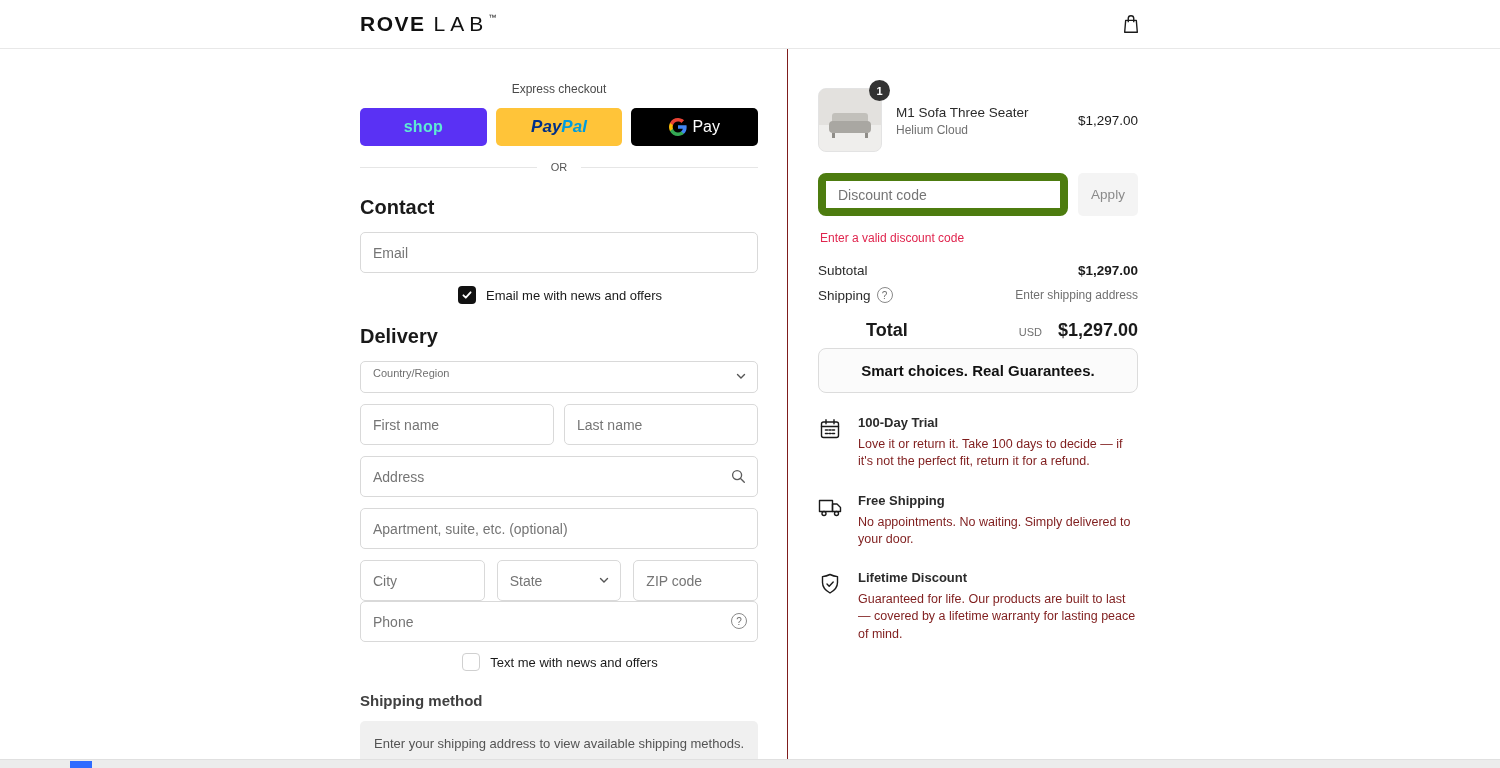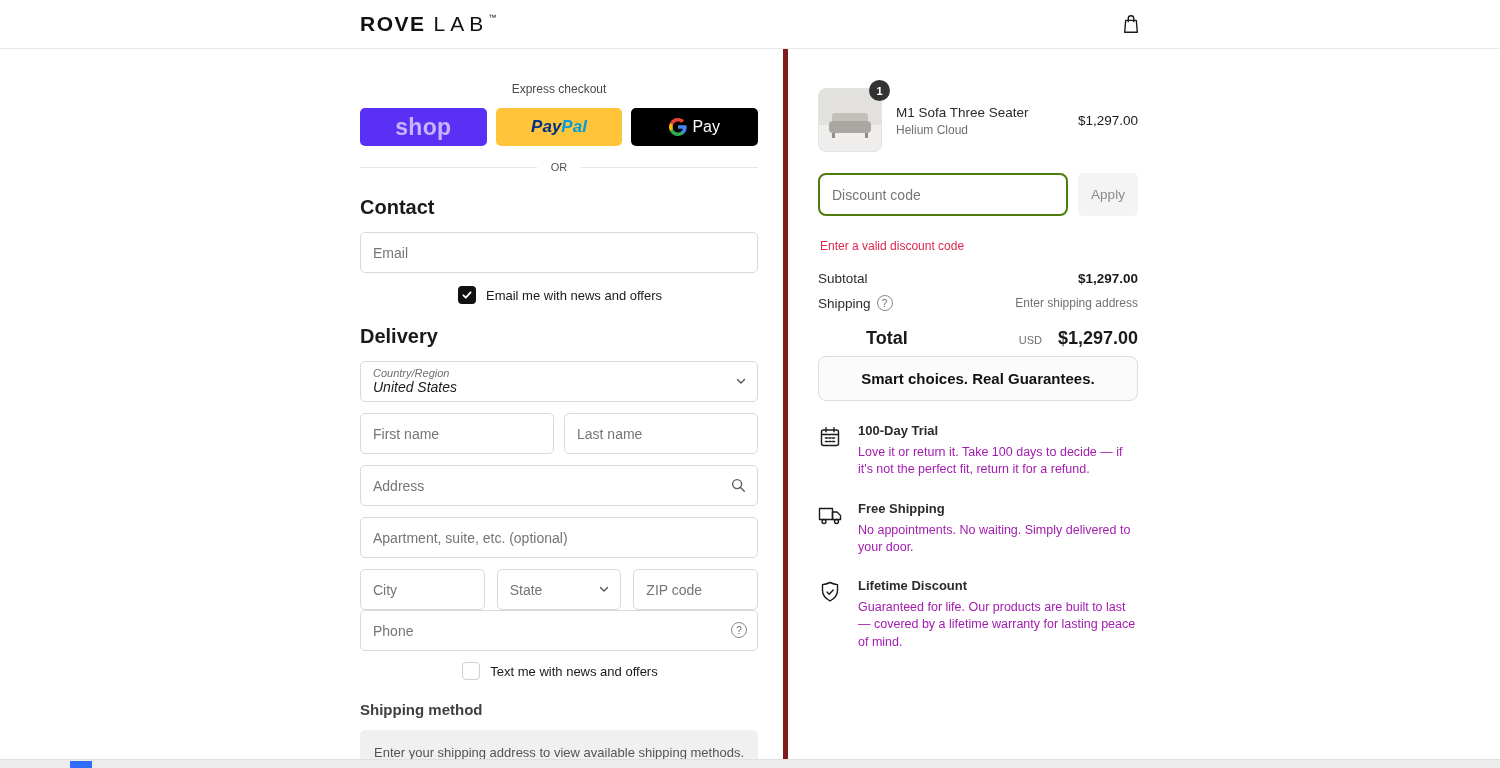--- a/index.html
+++ b/index.html
@@ -9,31 +9,31 @@
   
   .hdr { height:49px; background:#fff; border-bottom:1px solid #e8e8e8; position:relative; }
   .brand { position:absolute; left:360px; top:12px; display:flex; align-items:flex-start; cursor:pointer; }
   .brand-bold { font-size:21px; font-weight:800; letter-spacing:1.5px; color:#111; }
   .brand-light { font-size:21px; font-weight:300; letter-spacing:5px; color:#111; margin-left:8px; }
   .brand-tm { font-size:8px; color:#111; margin-top:1px; }
   .bag { position:absolute; left:1120px; top:13px; cursor:pointer; }
 
   
   .main { display:flex; height:719px; }
-  .left { width:788px; border-right:5px solid #7f1d1d; padding-top:33px; }
+  .left { width:788px; border-right:1px solid #7f1d1d; padding-top:33px; }
   .col  { width:398px; margin-left:360px; }
   .right { flex:1; padding:39px 0 0 30px; }
   .rcol { width:320px; }
 
   
   .exlabel { text-align:center; font-size:12px; color:#4a4a4a; margin-bottom:12px; }
   .exbtns { display:flex; gap:9px; margin-bottom:15px; }
   .exbtn { flex:1; height:38px; border-radius:5px; display:flex; align-items:center;
     justify-content:center; cursor:pointer; border:none; }
-  .btn-shop { background:#5a31f4; color:#c4b5fd; font-size:23px; font-weight:700; letter-spacing:.3px; }
+  .btn-shop { background:#5a31f4; color:#5eead4; font-size:16px; font-weight:700; letter-spacing:.3px; }
   .btn-paypal { background:#ffc439; font-style:italic; font-weight:700; font-size:17px; }
   .pp1 { color:#003087; } .pp2 { color:#009cde; }
   .btn-gpay { background:#000; color:#fff; font-size:16px; font-weight:500; gap:5px; }
 
   .ordiv { display:flex; align-items:center; gap:14px; margin-bottom:23px; }
   .ordiv .line { flex:1; height:1px; background:#e6e6e6; }
   .ordiv .ortxt { font-size:11px; color:#545454; }
 
   
   h2.sec { font-size:20px; font-weight:700; color:#1a1a1a; margin-bottom:13px; }
@@ -42,22 +42,22 @@
   .inp { width:100%; height:41px; border:1px solid #d9d9d9; border-radius:5px; background:#fff;
     padding:0 12px; font-size:14px; color:#333; outline:none;
     font-family:"Liberation Sans","DejaVu Sans",sans-serif; }
   .inp::placeholder { color:#757575; opacity:1; }
   .row2 { display:flex; gap:10px; margin-bottom:11px; }
   .row2 .fld { flex:1; margin-bottom:0; }
   .row3 { display:flex; gap:12px; margin-bottom:0; }
   .row3 .fld { flex:1; margin-bottom:0; }
   .fld .r-ico { position:absolute; right:11px; top:11px; }
 
-  .selectbox { width:100%; height:41px; border:1px solid #d9d9d9; border-radius:5px; background:#fff;
-    padding:5px 12px 0 12px; position:relative; cursor:pointer;font-style:italic; }
+  .selectbox { width:100%; height:32px; border:1px solid #d9d9d9; border-radius:5px; background:#fff;
+    padding:5px 12px 0 12px; position:relative; cursor:pointer; }
   .selectbox .slabel { font-size:11px; color:#707070; line-height:12px; }
   .selectbox .sval { font-size:14px; color:#1a1a1a; line-height:17px; }
   .fakesel { width:100%; height:41px; border:1px solid #d9d9d9; border-radius:5px; background:#fff;
     display:flex; align-items:center; padding:0 12px; font-size:14px; color:#757575; cursor:pointer;
     position:relative; }
   .chev { position:absolute; right:10px; top:50%; transform:translateY(-50%); }
 
   .chkrow { display:flex; align-items:center; gap:10px; margin:13px 0 21px 2px; cursor:pointer;justify-content:center; }
   .chk { width:18px; height:18px; border-radius:4px; flex:0 0 18px; display:flex;
     align-items:center; justify-content:center; }
@@ -78,48 +78,48 @@
     background:linear-gradient(180deg,#dddbd8 0%,#f4f3f1 55%,#e9e7e4 100%); }
   .qty-badge { position:absolute; top:-8px; right:-8px; width:21px; height:21px; border-radius:50%;
     background:rgba(35,35,35,.92); color:#fff; font-size:11px; font-weight:600;
     display:flex; align-items:center; justify-content:center; }
   .pinfo { flex:1; padding-left:14px; }
   .pname { font-size:13.5px; color:#2b2b2b; line-height:17px; }
   .pvar { font-size:12px; color:#707070; margin-top:2px; }
   .pprice { font-size:13.5px; color:#1a1a1a; }
 
   .discount-row { display:flex; gap:10px; }
-  .disc-inp { flex:1; height:43px; border:2px solid #4d7c0f; border-radius:8px; padding:0 12px;
+  .disc-inp { flex:1; height:43px; border:8px solid #4d7c0f; border-radius:8px; padding:0 12px;
     font-size:14px; outline:none; color:#333;
     font-family:"Liberation Sans","DejaVu Sans",sans-serif; }
   .disc-inp::placeholder { color:#757575; opacity:1; }
   .apply-btn { width:60px; height:43px; border:none; border-radius:5px; background:#f4f4f4;
     color:#8a8a8a; font-size:13.5px; cursor:pointer;
     font-family:"Liberation Sans","DejaVu Sans",sans-serif; }
-  .disc-err { font-size:12px; color:#e0254e; margin:23px 0 18px 2px; }
+  .disc-err { font-size:12px; color:#e0254e; margin:15px 0 18px 2px; }
 
   .trow { display:flex; justify-content:space-between; align-items:center; margin-bottom:9px; }
   .tlabel { font-size:13.5px; color:#2b2b2b; display:flex; align-items:center; gap:6px; }
   .tval { font-size:13.5px; color:#1a1a1a; }
   .tval.strong { font-weight:600; }
   .tval.muted { font-size:12px; color:#707070; }
   .total-row { display:flex; justify-content:space-between; align-items:baseline; margin-top:17px;margin-left:48px; }
   .total-label { font-size:18px; font-weight:700; }
   .total-right { display:flex; align-items:baseline; gap:16px; }
   .cur { font-size:11px; color:#707070; }
   .total-val { font-size:18px; font-weight:700; }
 
   .gbox { margin-top:7px; height:45px; border:1px solid #dcdcdc; border-radius:8px; background:#fbfbfb;
     display:flex; align-items:center; justify-content:center; font-size:15px; font-weight:700; color:#111; }
 
   .feat { display:flex; margin-top:22px; }
   .ficon { width:40px; flex:0 0 40px; padding-top:2px; }
   .fbody { flex:1; }
   .ftitle { font-size:13px; font-weight:700; color:#2b2b2b; margin-bottom:6px; }
-  .fdesc { font-size:12.5px; color:#a21caf; line-height:1.38; }
+  .fdesc { font-size:12.5px; color:#7f1d1d; line-height:1.38; }
 
   
   .hscroll { position:fixed; left:0; bottom:0; width:1500px; height:9px; background:#ececec;
     border-top:1px solid #e0e0e0; }
   .hthumb-blue { position:absolute; left:70px; top:1px; width:22px; height:7px; background:#2f6bff; }
 </style>
 </head>
 <body>
 
 <header class="hdr">
@@ -183,21 +183,20 @@
             </svg>
         </span>
         <span class="chklabel">Email me with news and offers</span>
       </div>
 
       <h2 class="sec">Delivery</h2>
 
       <div class="fld">
         <div class="selectbox">
           <div class="slabel">Country/Region</div>
-          <div class="sval">United States</div>
           <span class="chev">
             <svg width="12" height="12" viewBox="0 0 12 12">
                 <path d="M2.5 4.5l3.5 3.5 3.5-3.5" stroke="#555" stroke-width="1.4" fill="none" stroke-linecap="round"></path>
               </svg>
           </span>
         </div>
       </div>
 
       <div class="row2">
         <div class="fld">

